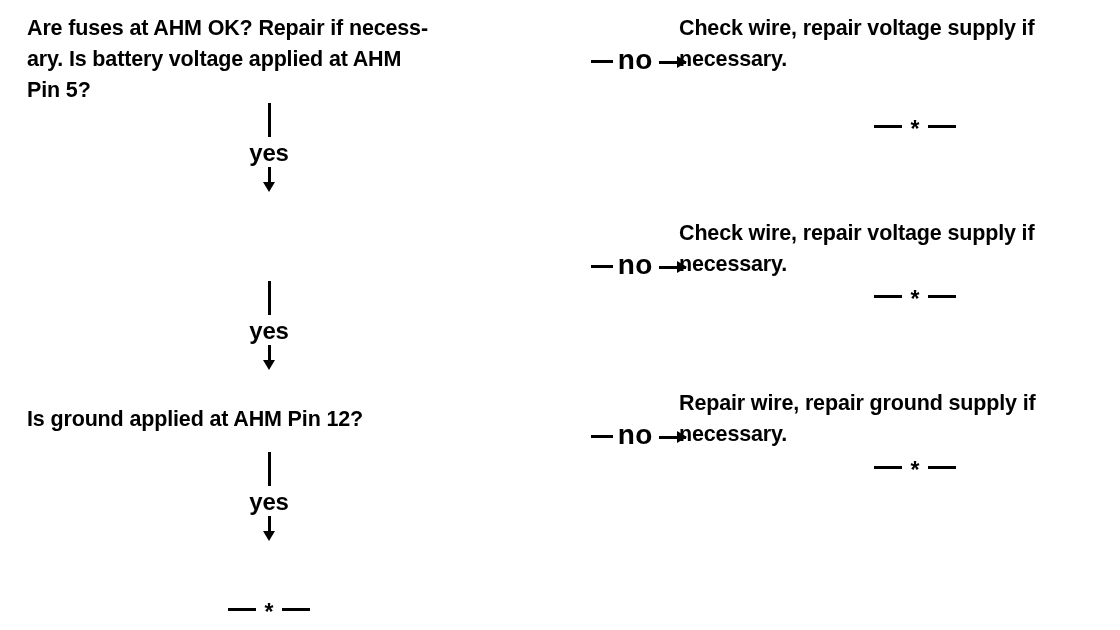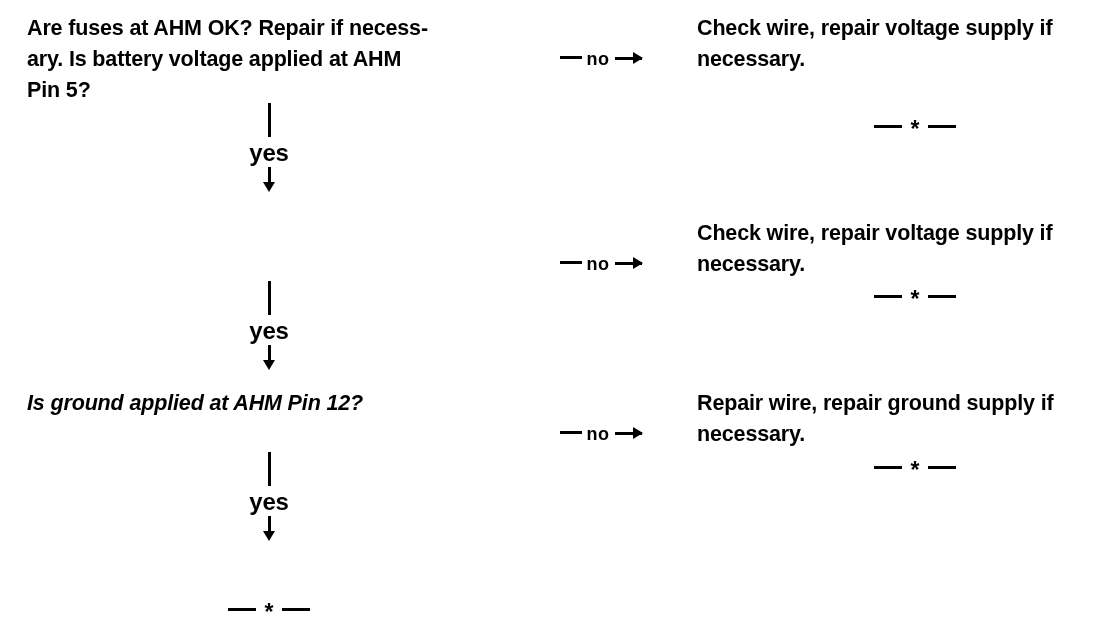--- a/index.html
+++ b/index.html
@@ -37,29 +37,29 @@
     white-space: pre-wrap;
   }
 
   
   .question {
     left: 27px;
     width: 500px;
   }
   .q1 { top: 13px; }
   .q2 { top: 218px; }
-  .q3 { top: 388px; font-style: italic; }
+  .q3 { top: 404px; }
   .q4 { top: 558px; }
 
   
   .branch {
     width: 140px;
-    left: 538px;
+    left: 558px;
     text-align: left;
-    font-size: 18px;
+    font-size: 28px;
     font-weight: bold;
     letter-spacing: 0.4px;
   }
   .b1 { top: 13px; }
   .b2 { top: 218px; }
   .b3 { top: 388px; }
 
   .branch .dash {
     display: inline-block;
     width: 22px;
@@ -84,21 +84,21 @@
     top: -5px;
     width: 0;
     height: 0;
     border-left: 10px solid #000;
     border-top: 6.5px solid transparent;
     border-bottom: 6.5px solid transparent;
   }
 
   
   .remedy {
-    left: 697px;
+    left: 679px;
     width: 420px;
   }
   .r1 { top: 13px; }
   .r2 { top: 218px; }
   .r3 { top: 388px; }
 
   
   .connector {
     position: absolute;
     left: 215px;

